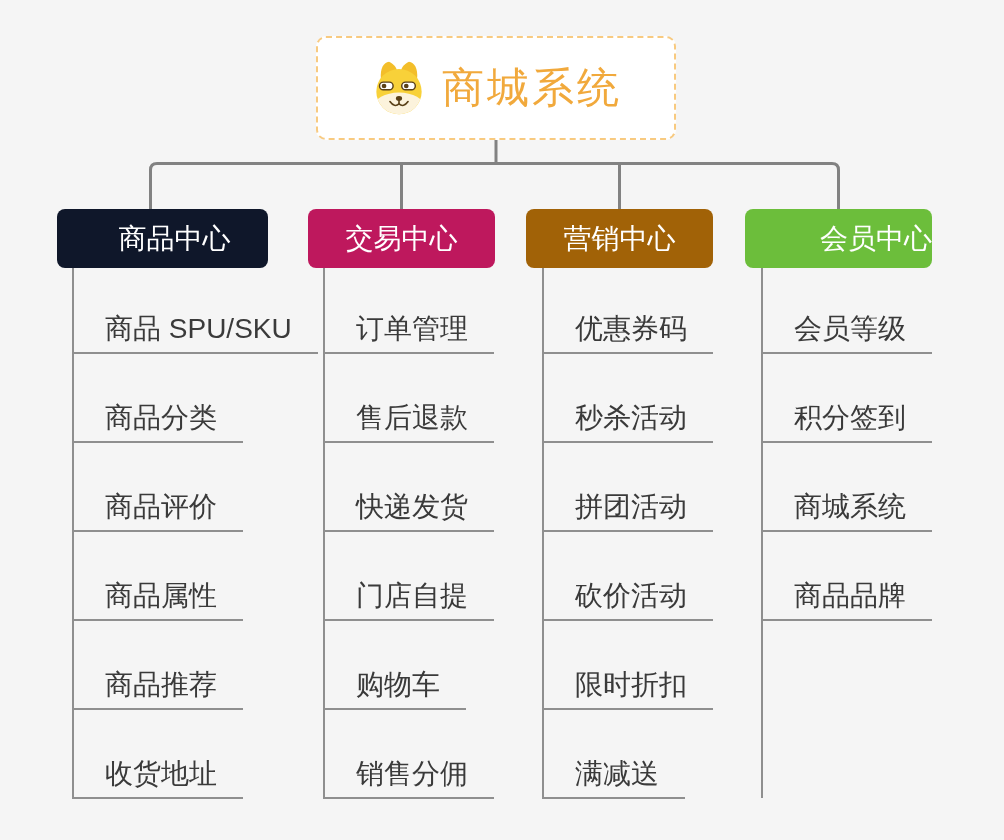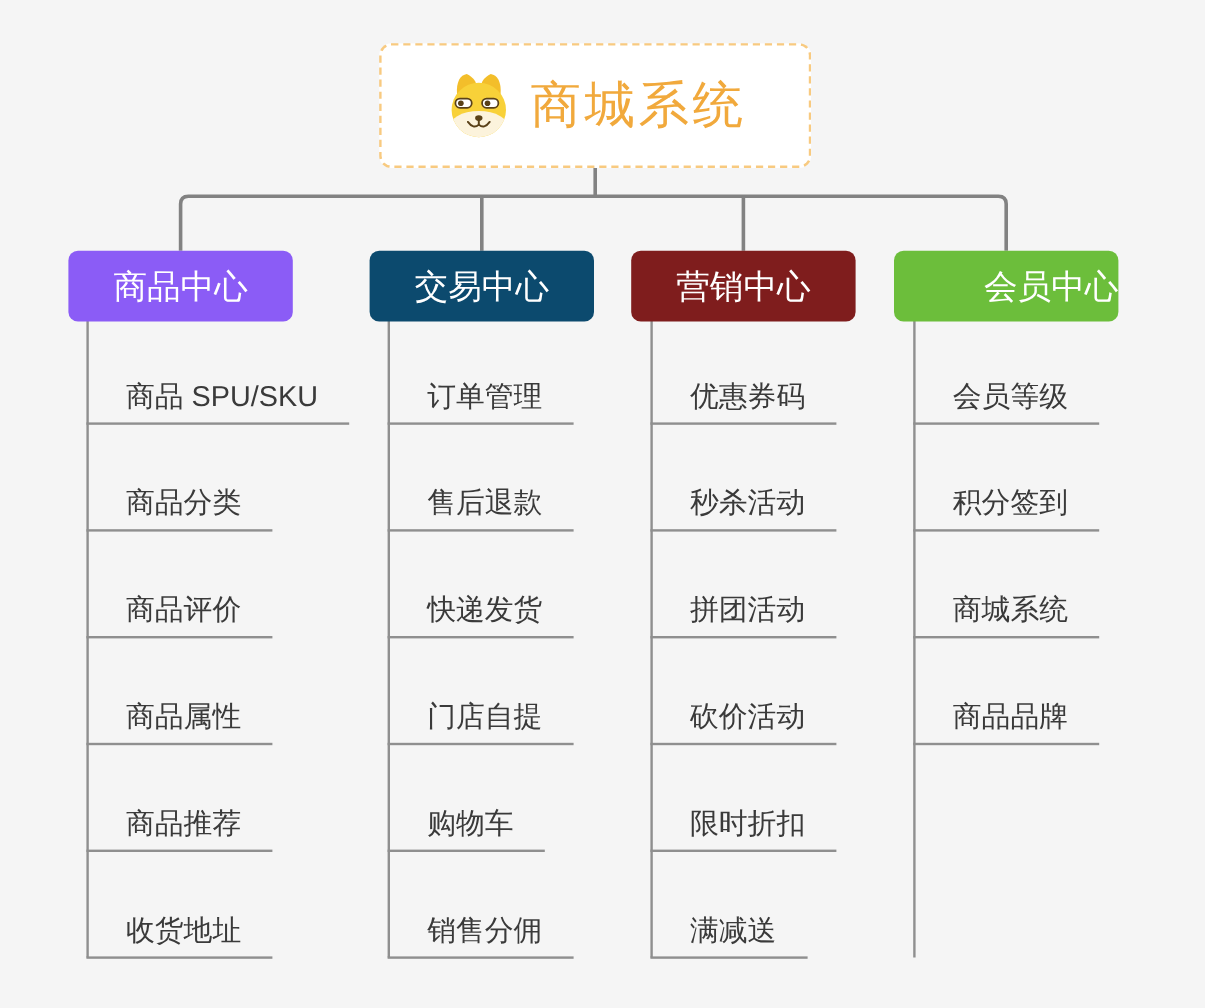--- a/index.html
+++ b/index.html
@@ -65,21 +65,21 @@
   .cx3{left:761px;}
   .child-row{
     height:89px;
     box-sizing:border-box;
     width:max-content;
     display:flex;align-items:flex-end;
     border-bottom:2px solid #8F8F8F;
     padding:0 26px 9px 33px;
   }
   .child-label{
-    font-size:24px;
+    font-size:28px;
     line-height:1;
     color:#3A3A3A;
     white-space:nowrap;
   }
 </style>
 </head>
 <body>
 
 <div class="canvas">
 
@@ -113,27 +113,27 @@
       <rect x="35" y="25.5" width="15" height="8.5" rx="4.2" fill="#FFFFFF" stroke="#5A4118" stroke-width="1.6"></rect>
       <circle cx="15.5" cy="29.8" r="2.6" fill="#5A4118"></circle>
       <circle cx="40" cy="29.8" r="2.6" fill="#5A4118"></circle>
       <ellipse cx="32" cy="43.5" rx="3.4" ry="2.6" fill="#5A4118"></ellipse>
       <path d="M32 45.5 V49" stroke="#5A4118" stroke-width="1.8" stroke-linecap="round" fill="none"></path>
       <path d="M22 47 Q27 54 32 49.5 Q37 54 42 47" stroke="#5A4118" stroke-width="1.8" stroke-linecap="round" fill="none"></path>
     </svg>
     <span class="root-label">商城系统</span>
   </div>
 
-  <div class="branch-box bx0" style="background: #8b5cf6;">
+  <div class="branch-box bx0" style="background: #0f172a; padding-left: 24px;">
     <span class="branch-label">商品中心</span>
   </div>
-  <div class="branch-box bx1" style="background: #0c4a6e; text-align: center;">
+  <div class="branch-box bx1" style="background: #be185d; text-align: center;">
     <span class="branch-label">交易中心</span>
   </div>
-  <div class="branch-box bx2" style="background: #7f1d1d; align-items: center;">
+  <div class="branch-box bx2" style="background: #a16207; align-items: center;">
     <span class="branch-label">营销中心</span>
   </div>
   <div class="branch-box bx3" style="background: rgb(108, 190, 59);">
     <span class="branch-label">会员中心</span>
   </div>
 
   <div class="col cx0">
     <div class="child-row">
         <span class="child-label">商品 SPU/SKU</span>
       </div>

